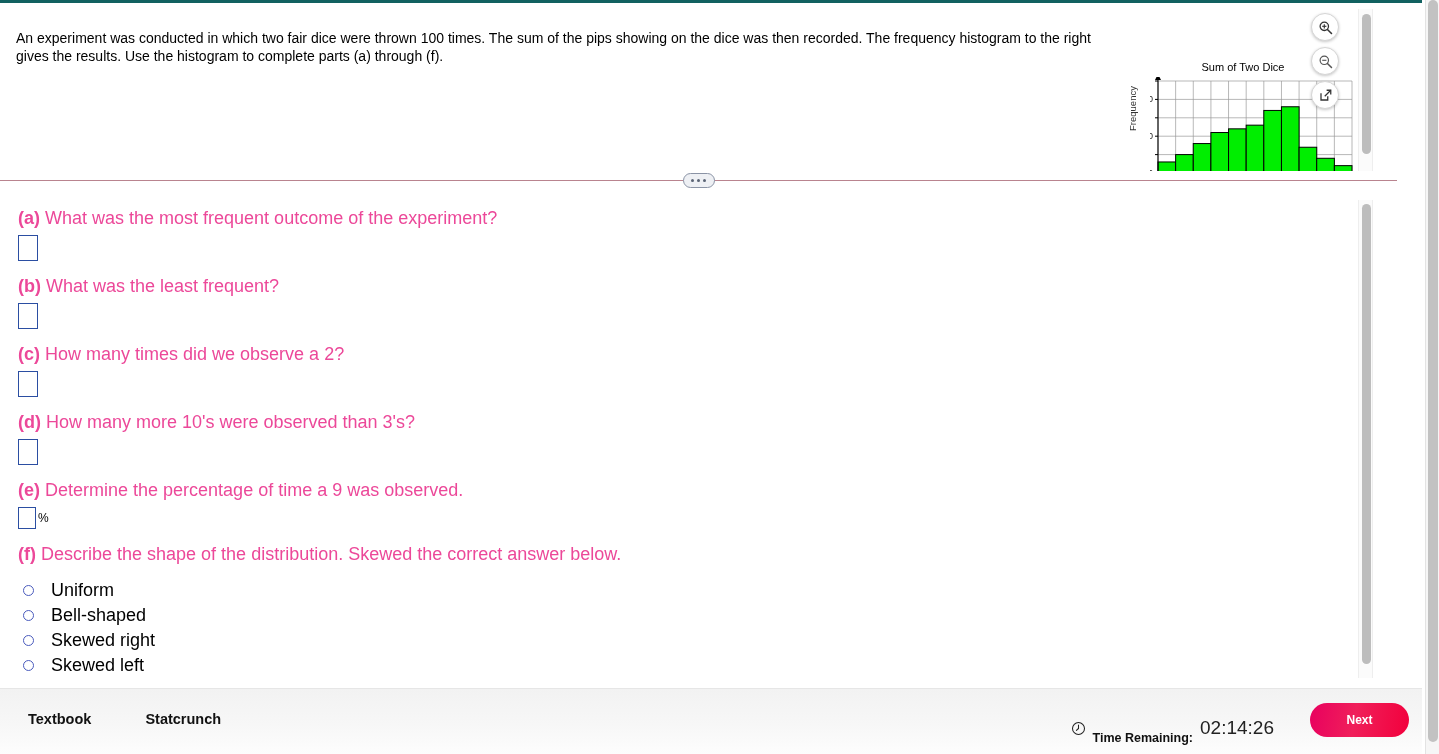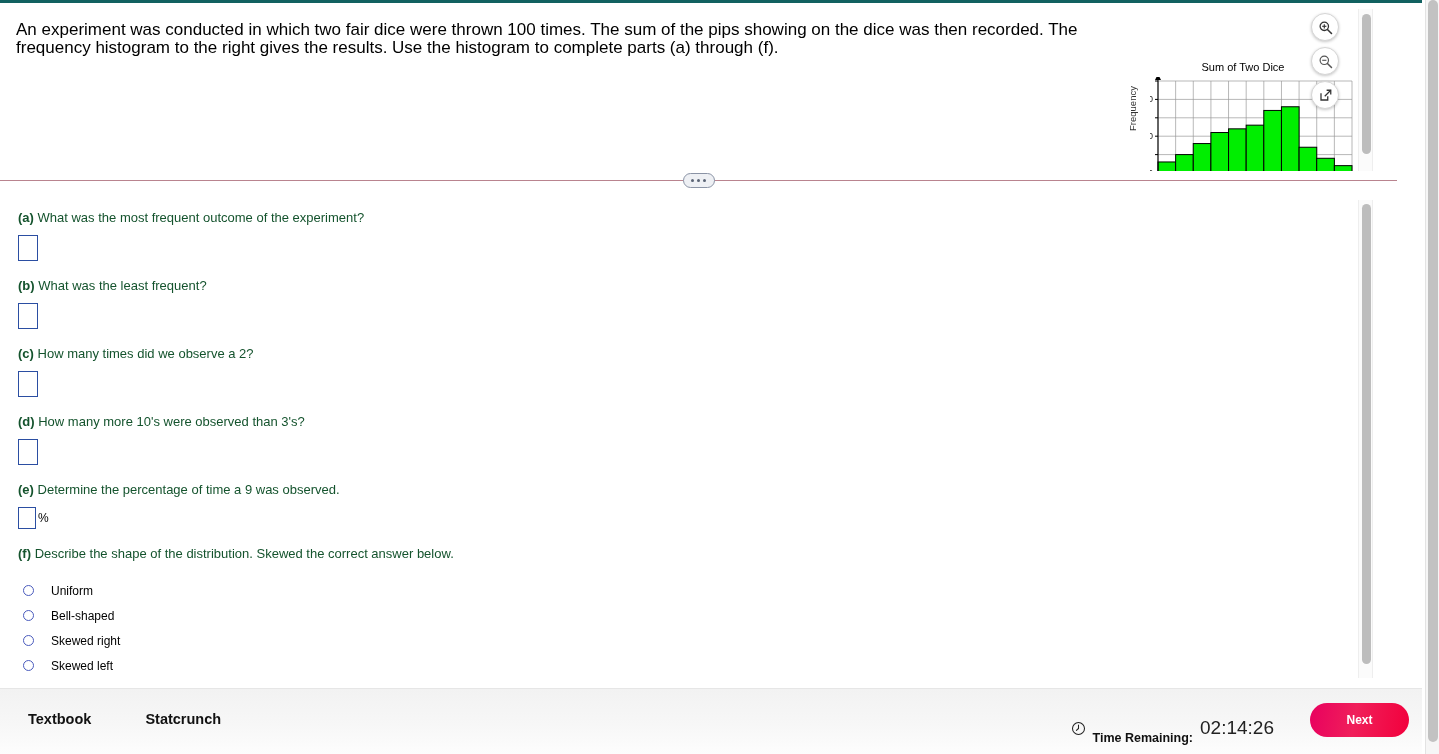--- a/index.html
+++ b/index.html
@@ -20,23 +20,23 @@
   }
 
   
   .pane-top {
     position: absolute; left: 0; top: 3px;
     width: 1397px; height: 168px;
     background: #fff;
     overflow: hidden;
   }
   .stem {
-    position: absolute; left: 16px; top: 18px;
+    position: absolute; left: 16px; top: 26px;
     width: 1100px;
-    font-size: 17px; line-height: 18px; color: #000;
+    font-size: 14px; line-height: 18px; color: #000;
   }
 
   
   .figure { position: absolute; left: 1118px; top: 8px; width: 250px; height: 158px; margin-top: 44px; }
   .fig-title {
     position: absolute; left: 0; top: 6px; width: 250px;
     text-align: center; font-size: 11px; color: #000;
   }
   .ylab {
     position: absolute; left: -16px; top: 48px;
@@ -79,39 +79,39 @@
   }
   .grip i { width: 3px; height: 3px; border-radius: 50%; background: #5b6475; display: block; }
 
   
   .pane-bottom {
     position: absolute; left: 0; top: 196px;
     width: 1397px; height: 486px;
     background: #fff; overflow: hidden;
   }
   .qlist { position: absolute; left: 18px; top: 14px; width: 1340px; }
-  .q { font-size: 13px; color: #14532d; line-height: 16px; }
+  .q { font-size: 18px; color: #ec4899; line-height: 16px; }
   .q b { font-weight: bold; }
   .qa { margin-top: 9px; margin-bottom: 17px; display: flex; align-items: center; }
   .abox {
     width: 20px; height: 26px;
     border: 1.6px solid #2b4ea2; background: #fff;
     cursor: text;
   }
   .abox.small { width: 18px; height: 22px; }
   .pct { font-size: 12px; margin-left: 2px; color: #000; }
 
   .choices { margin-top: 16px; }
   .choice { display: flex; align-items: center; height: 25px; cursor: pointer; }
   .radio {
     width: 11px; height: 11px; border-radius: 50%;
     border: 1.4px solid #4a5bbd; background: #fff;
     margin-left: 5px; margin-right: 17px; flex: none;
   }
-  .choice span { font-size: 12px; color: #000; }
+  .choice span { font-size: 18px; color: #000; }
 
   
   .sbtrack {
     position: absolute; right: 24px;
     width: 15px; background: #fbfbfb;
     border-left: 1px solid #eee; border-right: 1px solid #eee;
   }
   .sbthumb {
     position: absolute; left: 3px; width: 9px;
     border-radius: 5px; background: #bdbdbd; cursor: grab;

